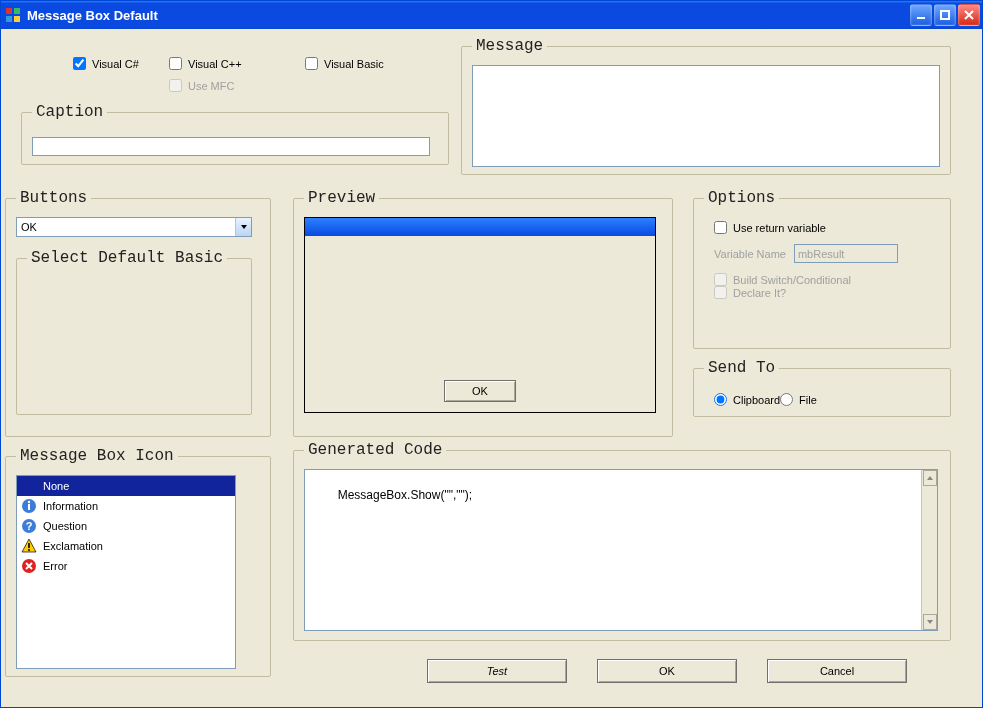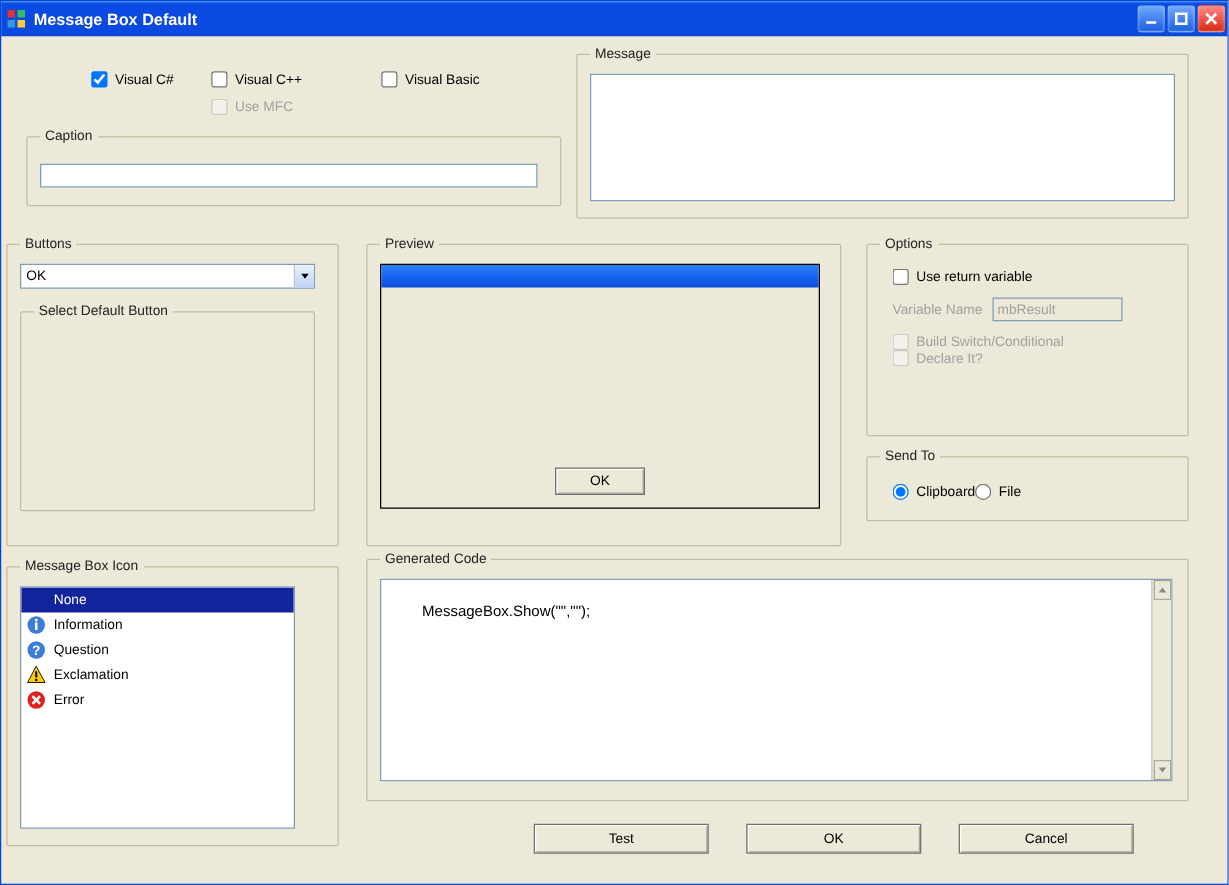--- a/index.html
+++ b/index.html
@@ -41,21 +41,21 @@
   }
   fieldset.group {
     border: 1px solid #c0bda0;
     border-radius: 2px;
     padding: 10px 10px 10px 10px;
     margin: 0;
     background: #ece9d8;
     position: absolute;
   }
   fieldset.group > legend {
-    font-size: 11px; padding: 0 4px; color: #222;
+    font-size: 16px; padding: 0 4px; color: #222; font-family: Liberation Mono, monospace;
   }
   .checkbox, .radio {
     display: inline-flex; align-items: center; gap: 6px;
     cursor: pointer; user-select: none;
   }
   .checkbox input, .radio input { margin:0; }
   .disabled { color: #a0a0a0; }
   .txt {
     border: 1px solid #7f9db9; background:#fff; height:19px;
     padding: 1px 3px; font: inherit;
@@ -170,21 +170,21 @@
       <legend>Buttons</legend>
       <div class="dropdown" style="width:236px;">
         <span>OK</span>
         <span class="arrow">
           <svg width="8" height="8" viewBox="0 0 8 8">
               <path d="M1 2 L4 6 L7 2 Z" fill="#000"></path>
             </svg>
         </span>
       </div>
       <fieldset class="group" style="position:relative; left:0; top:12px; width:236px; height:166px;">
-        <legend>Select Default Button</legend>
+        <legend>Select Default Basic</legend>
       </fieldset>
     </fieldset>
 
     <fieldset class="group" style="left:292px; top:160px; width:380px; height:248px;">
       <legend>Preview</legend>
       <div style="border:1px solid #000; width:352px; height:196px; position:relative; background:#ece9d8;">
         <div class="msgbox-title"></div>
         <div style="position:absolute; bottom:10px; left:0; right:0; text-align:center;">
           <button class="push-btn">OK</button>
         </div>
@@ -281,18 +281,18 @@
           <div class="sbtn"><svg width="8" height="8" viewBox="0 0 8 8">
                 <path d="M1 6 L4 2 L7 6 Z" fill="#888"></path>
               </svg></div>
           <div class="sbtn"><svg width="8" height="8" viewBox="0 0 8 8">
                 <path d="M1 2 L4 6 L7 2 Z" fill="#888"></path>
               </svg></div>
         </div>
       </div>
     </fieldset>
 
-    <button class="push-btn big-btn" style="position:absolute;left:426px;top:630px;">Test</button>
+    <button class="push-btn big-btn" style="position:absolute;left:426px;top:630px;font-style:italic;">Test</button>
     <button class="push-btn big-btn" style="position:absolute;left:596px;top:630px;">OK</button>
     <button class="push-btn big-btn" style="position:absolute;left:766px;top:630px;">Cancel</button>
 
   </div>
 </div>
 
 </body></html>

